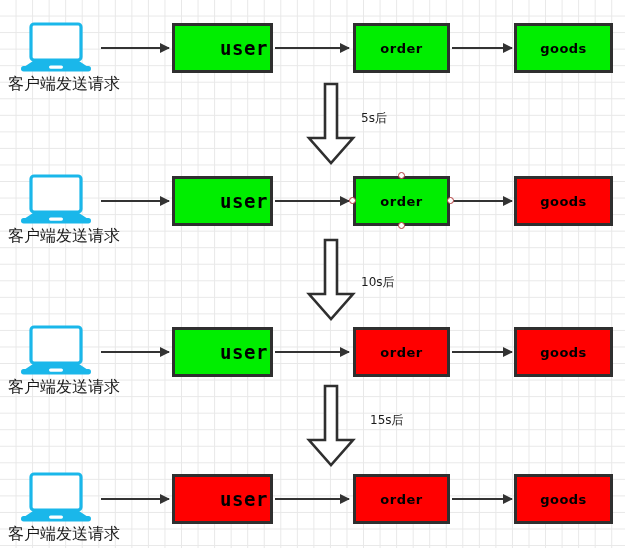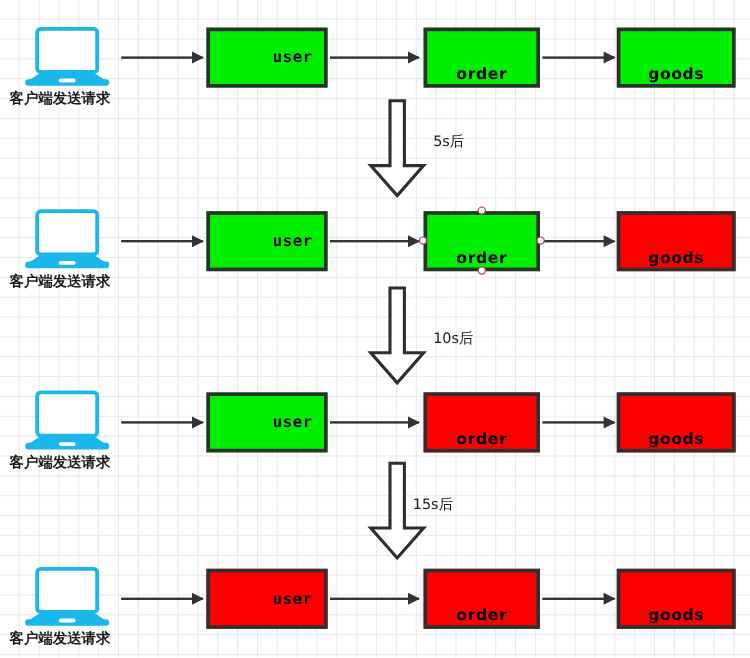--- a/index.html
+++ b/index.html
@@ -30,27 +30,26 @@
     align-items: center;
     justify-content: center;
     font-weight: bold;
     color: #000000;
     letter-spacing: 0.5px;
   }
   .svc-box.green { background: #00ee00; }
   .svc-box.red   { background: #ff0000; }
   .svc-box.mono {
     font-family: "DejaVu Sans Mono", "Liberation Mono", monospace;
-    font-size: 13px;
+    font-size: 19px;
     padding-left: 43px;
   }
   .svc-box.sans {
     font-family: "DejaVu Sans", "Liberation Sans", sans-serif;
     font-size: 13px;
-    align-items: flex-end;
   }
 
   
   .handle {
     position: absolute;
     width: 7px;
     height: 7px;
     border-radius: 50%;
     background: #ffffff;
     border: 1.3px solid #b23b3b;
@@ -74,24 +73,23 @@
     border-left: 10px solid #333333;
     border-top: 5px solid transparent;
     border-bottom: 5px solid transparent;
   }
 
   
   .laptop { position: absolute; }
   .laptop-label {
     position: absolute;
     font-family: "DejaVu Sans", "Liberation Sans", sans-serif;
-    font-size: 12px;
+    font-size: 16px;
     color: #1a1a1a;
     white-space: nowrap;
-    font-weight: bold;
   }
 
   
   .blockarrow { position: absolute; }
 
   
   .stage-label {
     position: absolute;
     font-family: "DejaVu Sans", "Liberation Sans", sans-serif;
     font-size: 12px;
@@ -201,21 +199,21 @@
     <div class="svc-box red sans" style="left:514px; top:327px; width:99px; height:50px;">
       <span>goods</span>
     </div>
   </div>
 
   <div class="blockarrow" style="left:304px; top:384px;">
     <svg width="54" height="84" viewBox="0 0 54 84">
       <path d="M 21 2 L 33 2 L 33 56 L 49 56 L 27 81 L 5 56 L 21 56 Z" fill="#ffffff" stroke="#2f2f2f" stroke-width="2.6" stroke-linejoin="miter"></path>
     </svg>
   </div>
-  <div class="stage-label" style="left:344px; top:412px;text-align:center;">15s后</div>
+  <div class="stage-label" style="left:370px; top:412px;text-align:center;">15s后</div>
 
   <div>
     <div class="laptop" style="left:19px; top:472px;">
       <svg width="80" height="52" viewBox="0 0 80 52">
         <rect x="12" y="2" width="50" height="36" rx="3" ry="3" fill="#ffffff" stroke="#1ab7ea" stroke-width="3.2"></rect>
         <path d="M 5 45 L 14 39 L 60 39 L 69 45 Z" fill="#1ab7ea"></path>
         <rect x="2" y="44" width="70" height="5.5" rx="2.7" fill="#1ab7ea"></rect>
         <rect x="30" y="43.5" width="14" height="3.2" rx="1.6" fill="#ffffff"></rect>
       </svg>
     </div>

